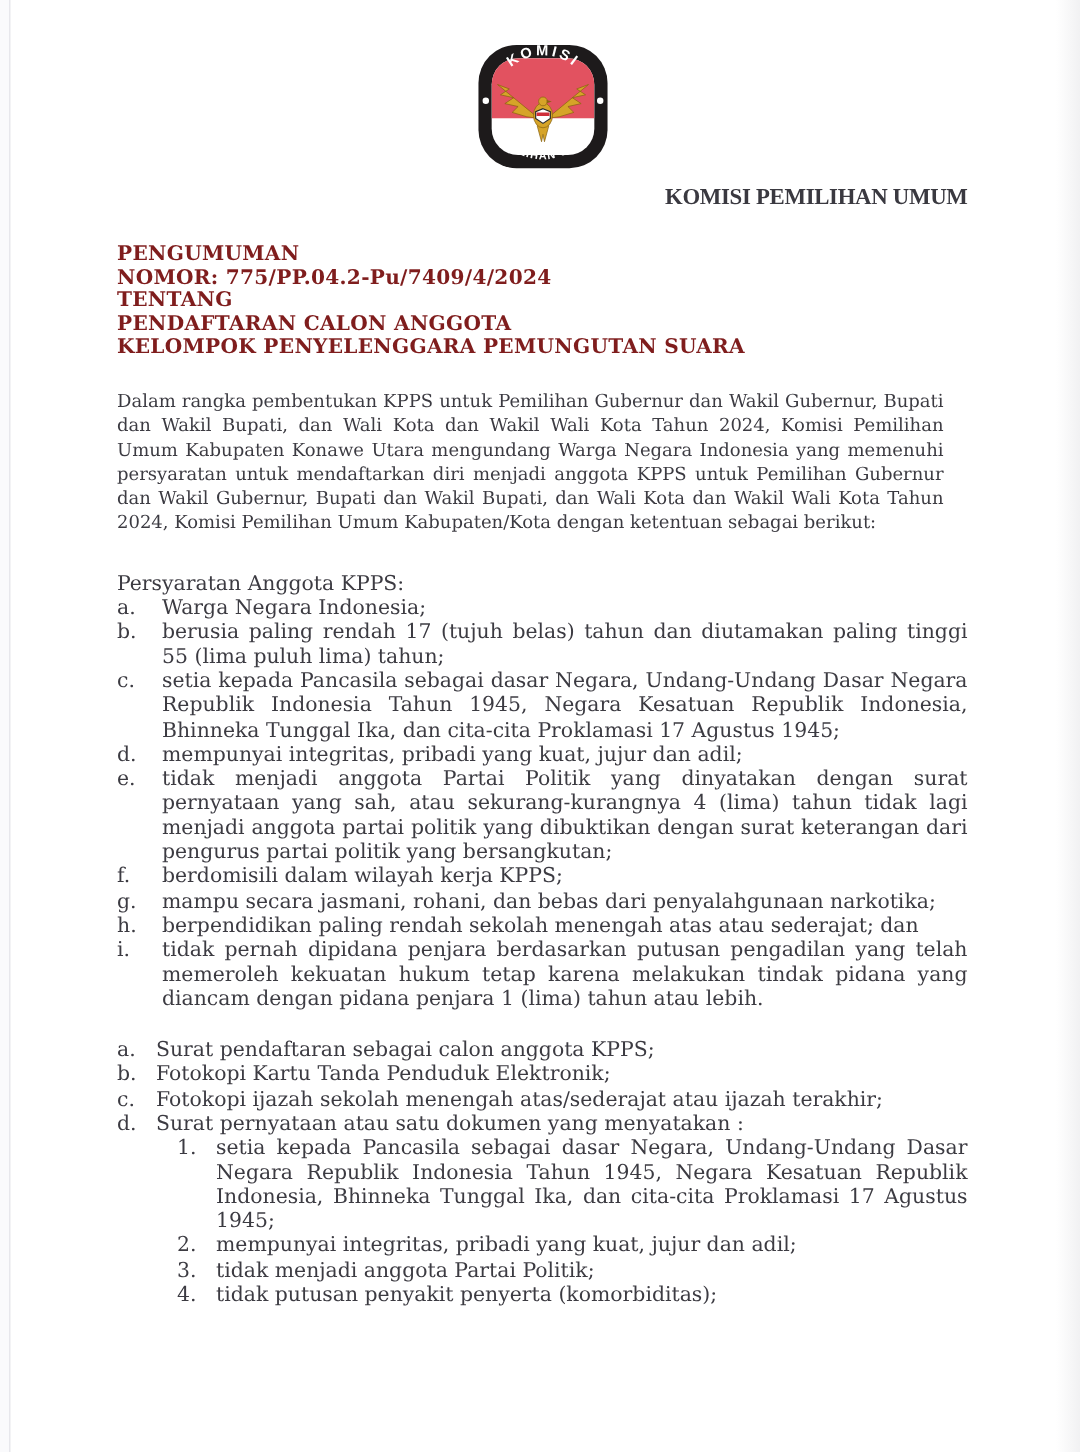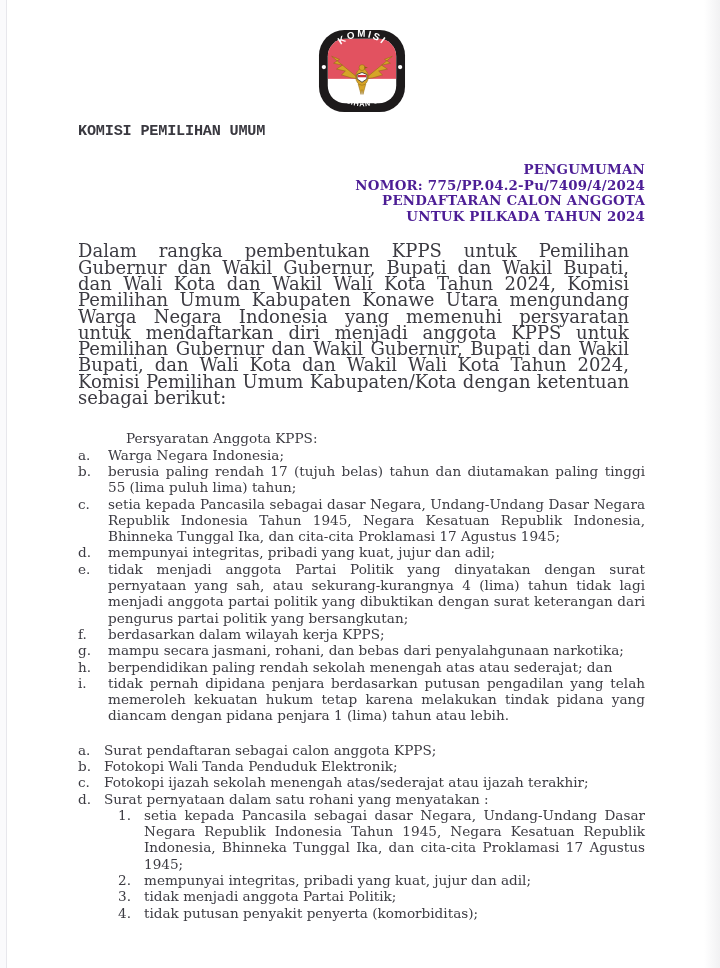--- a/index.html
+++ b/index.html
@@ -25,49 +25,48 @@
   .edge-right {
     position: absolute; right: 0; top: 0; width: 16px; height: 100%;
     background: linear-gradient(to right, rgba(120,120,135,0), rgba(120,120,135,0.10));
   }
   .content {
     position: absolute; left: 78px; top: 28px; width: 567px;
   }
   .logo-wrap { width: 90px; height: 88px; margin: 0 auto; }
   .org {
     margin-top: 7px;
-    text-align: left;
-    font-family: Liberation Mono, monospace;
+    text-align: right;
+    font-family: Liberation Serif, serif;
     font-weight: bold;
     font-size: 15.2px;
     line-height: 17px;
     letter-spacing: -0.2px;
     color: #3a3940;
   }
   .title-block {
     margin-top: 22px;
-    text-align: right;
+    text-align: left;
     font-weight: bold;
     font-size: 13.4px;
     line-height: 15.6px;
     letter-spacing: 0.2px;
-    color: #4c1d95;
+    color: #7f1d1d;
   }
   .intro {
     margin: 19px 16px 0 0;
-    font-size: 18px;
+    font-size: 12px;
     line-height: 16.3px;
     text-align: justify;
   }
   .section { margin-top: 24px; }
   .section.docs { margin-top: 18px; }
   .heading {
     font-size: 13.6px;
     line-height: 16.3px;
-    margin-left: 48px;
   }
   .item {
     display: flex;
     font-size: 13.6px;
     line-height: 16.3px;
   }
   .item .marker { flex: 0 0 30px; }
   .section.docs .item .marker { flex: 0 0 26px; }
   .item .itext { flex: 1; text-align: justify; }
   .subitems { margin-left: 40px; }
@@ -121,22 +120,23 @@
       </svg>
     </div>
 
     <div class="org">
       <div>KOMISI PEMILIHAN UMUM</div>
     </div>
 
     <div class="title-block">
       <div>PENGUMUMAN</div>
       <div>NOMOR: 775/PP.04.2-Pu/7409/4/2024</div>
+      <div>TENTANG</div>
       <div>PENDAFTARAN CALON ANGGOTA</div>
-      <div>UNTUK PILKADA TAHUN 2024</div>
+      <div>KELOMPOK PENYELENGGARA PEMUNGUTAN SUARA</div>
     </div>
 
     <p class="intro">Dalam rangka pembentukan KPPS untuk Pemilihan Gubernur dan Wakil Gubernur, Bupati dan Wakil Bupati, dan Wali Kota dan Wakil Wali Kota Tahun 2024, Komisi Pemilihan Umum Kabupaten Konawe Utara mengundang Warga Negara Indonesia yang memenuhi persyaratan untuk mendaftarkan diri menjadi anggota KPPS untuk Pemilihan Gubernur dan Wakil Gubernur, Bupati dan Wakil Bupati, dan Wali Kota dan Wakil Wali Kota Tahun 2024, Komisi Pemilihan Umum Kabupaten/Kota dengan ketentuan sebagai berikut:</p>
 
     <div class="section">
       <div class="heading">Persyaratan Anggota KPPS:</div>
       <div class="item">
           <span class="marker">a.</span>
           <span class="itext">Warga Negara Indonesia;</span>
         </div>
@@ -151,21 +151,21 @@
       <div class="item">
           <span class="marker">d.</span>
           <span class="itext">mempunyai integritas, pribadi yang kuat, jujur dan adil;</span>
         </div>
       <div class="item">
           <span class="marker">e.</span>
           <span class="itext">tidak menjadi anggota Partai Politik yang dinyatakan dengan surat pernyataan yang sah, atau sekurang-kurangnya 4 (lima) tahun tidak lagi menjadi anggota partai politik yang dibuktikan dengan surat keterangan dari pengurus partai politik yang bersangkutan;</span>
         </div>
       <div class="item">
           <span class="marker">f.</span>
-          <span class="itext">berdasarkan dalam wilayah kerja KPPS;</span>
+          <span class="itext">berdomisili dalam wilayah kerja KPPS;</span>
         </div>
       <div class="item">
           <span class="marker">g.</span>
           <span class="itext">mampu secara jasmani, rohani, dan bebas dari penyalahgunaan narkotika;</span>
         </div>
       <div class="item">
           <span class="marker">h.</span>
           <span class="itext">berpendidikan paling rendah sekolah menengah atas atau sederajat; dan</span>
         </div>
       <div class="item">
@@ -174,29 +174,29 @@
         </div>
     </div>
 
     <div class="section docs">
       <div class="item">
           <span class="marker">a.</span>
           <span class="itext">Surat pendaftaran sebagai calon anggota KPPS;</span>
         </div>
       <div class="item">
           <span class="marker">b.</span>
-          <span class="itext">Fotokopi Wali Tanda Penduduk Elektronik;</span>
+          <span class="itext">Fotokopi Kartu Tanda Penduduk Elektronik;</span>
         </div>
       <div class="item">
           <span class="marker">c.</span>
           <span class="itext">Fotokopi ijazah sekolah menengah atas/sederajat atau ijazah terakhir;</span>
         </div>
       <div class="item">
           <span class="marker">d.</span>
-          <span class="itext">Surat pernyataan dalam satu rohani yang menyatakan :</span>
+          <span class="itext">Surat pernyataan atau satu dokumen yang menyatakan :</span>
         </div>
       <div class="subitems">
         <div class="item">
             <span class="marker">1.</span>
             <span class="itext">setia kepada Pancasila sebagai dasar Negara, Undang-Undang Dasar Negara Republik Indonesia Tahun 1945, Negara Kesatuan Republik Indonesia, Bhinneka Tunggal Ika, dan cita-cita Proklamasi 17 Agustus 1945;</span>
           </div>
         <div class="item">
             <span class="marker">2.</span>
             <span class="itext">mempunyai integritas, pribadi yang kuat, jujur dan adil;</span>
           </div>

